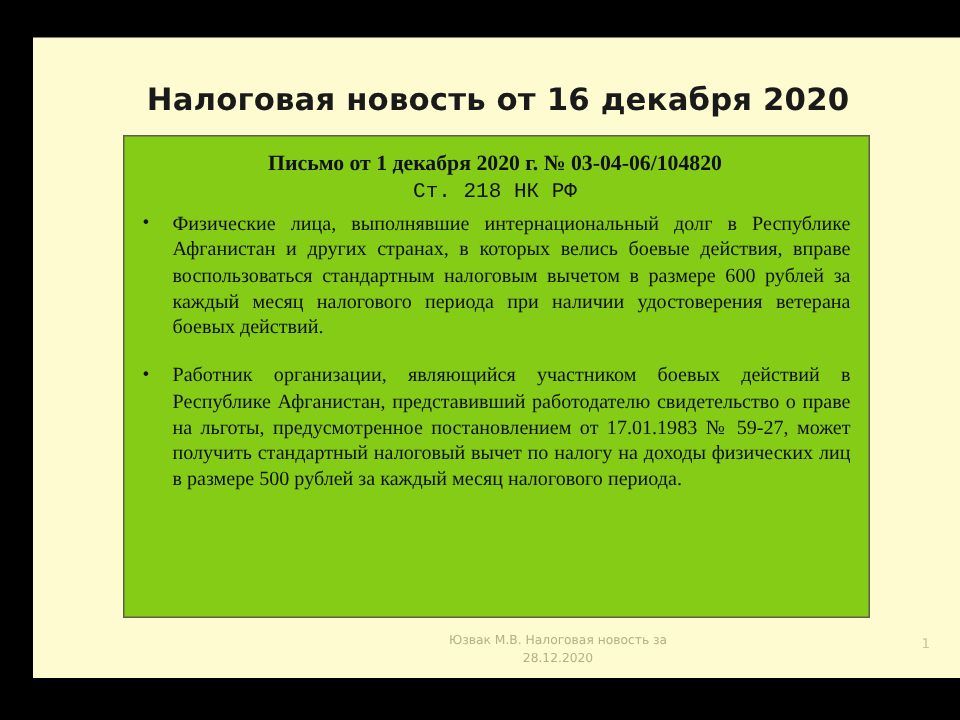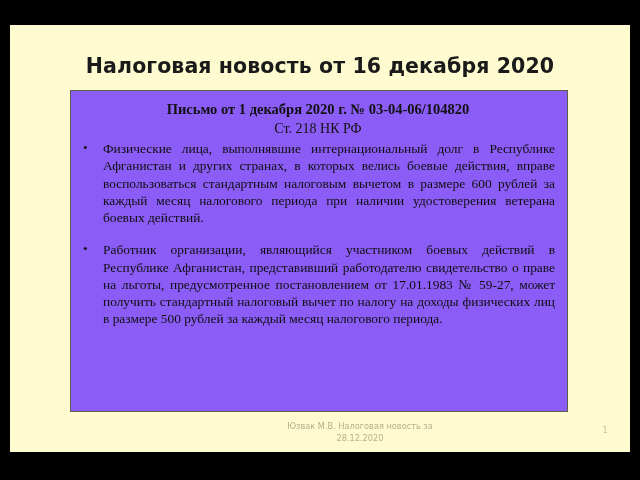--- a/index.html
+++ b/index.html
@@ -11,20 +11,21 @@
     overflow: hidden;
   }
   body {
     font-family: "Liberation Sans", sans-serif;
   }
   #viewport {
     position: relative;
     width: 556px;
     height: 480px;
     background: #000000;
+    margin-left: 12px;
   }
   
   #slide {
     position: absolute;
     left: 10px;
     top: 25px;
     width: 620px;
     height: 427px;
     background: #fdfbcf;
     overflow: hidden;
@@ -41,37 +42,37 @@
     color: #1a1a1a;
     letter-spacing: 0.1px;
     white-space: nowrap;
   }
   #content-box {
     position: absolute;
     left: 60px;
     top: 65px;
     width: 498px;
     height: 322px;
-    background: #8b5cf6;
+    background: #84cc16;
     border: 1.5px solid #5d5f4a;
     box-sizing: border-box;
     padding: 8px 12px 8px 10px;
   }
   .doc-head {
     text-align: center;
     font-family: "Liberation Serif", serif;
     font-weight: bold;
     font-size: 14.5px;
     color: #111111;
     line-height: 1.22;
     margin: 2px 0 0 0;
   }
   .doc-sub {
     text-align: center;
-    font-family: Liberation Serif, serif;
+    font-family: Liberation Mono, monospace;
     font-size: 14px;
     color: #111111;
     line-height: 1.25;
     margin: 1px 0 3px 0;
   }
   ul.bullets {
     list-style: none;
     margin: 0;
     padding: 0;
   }

